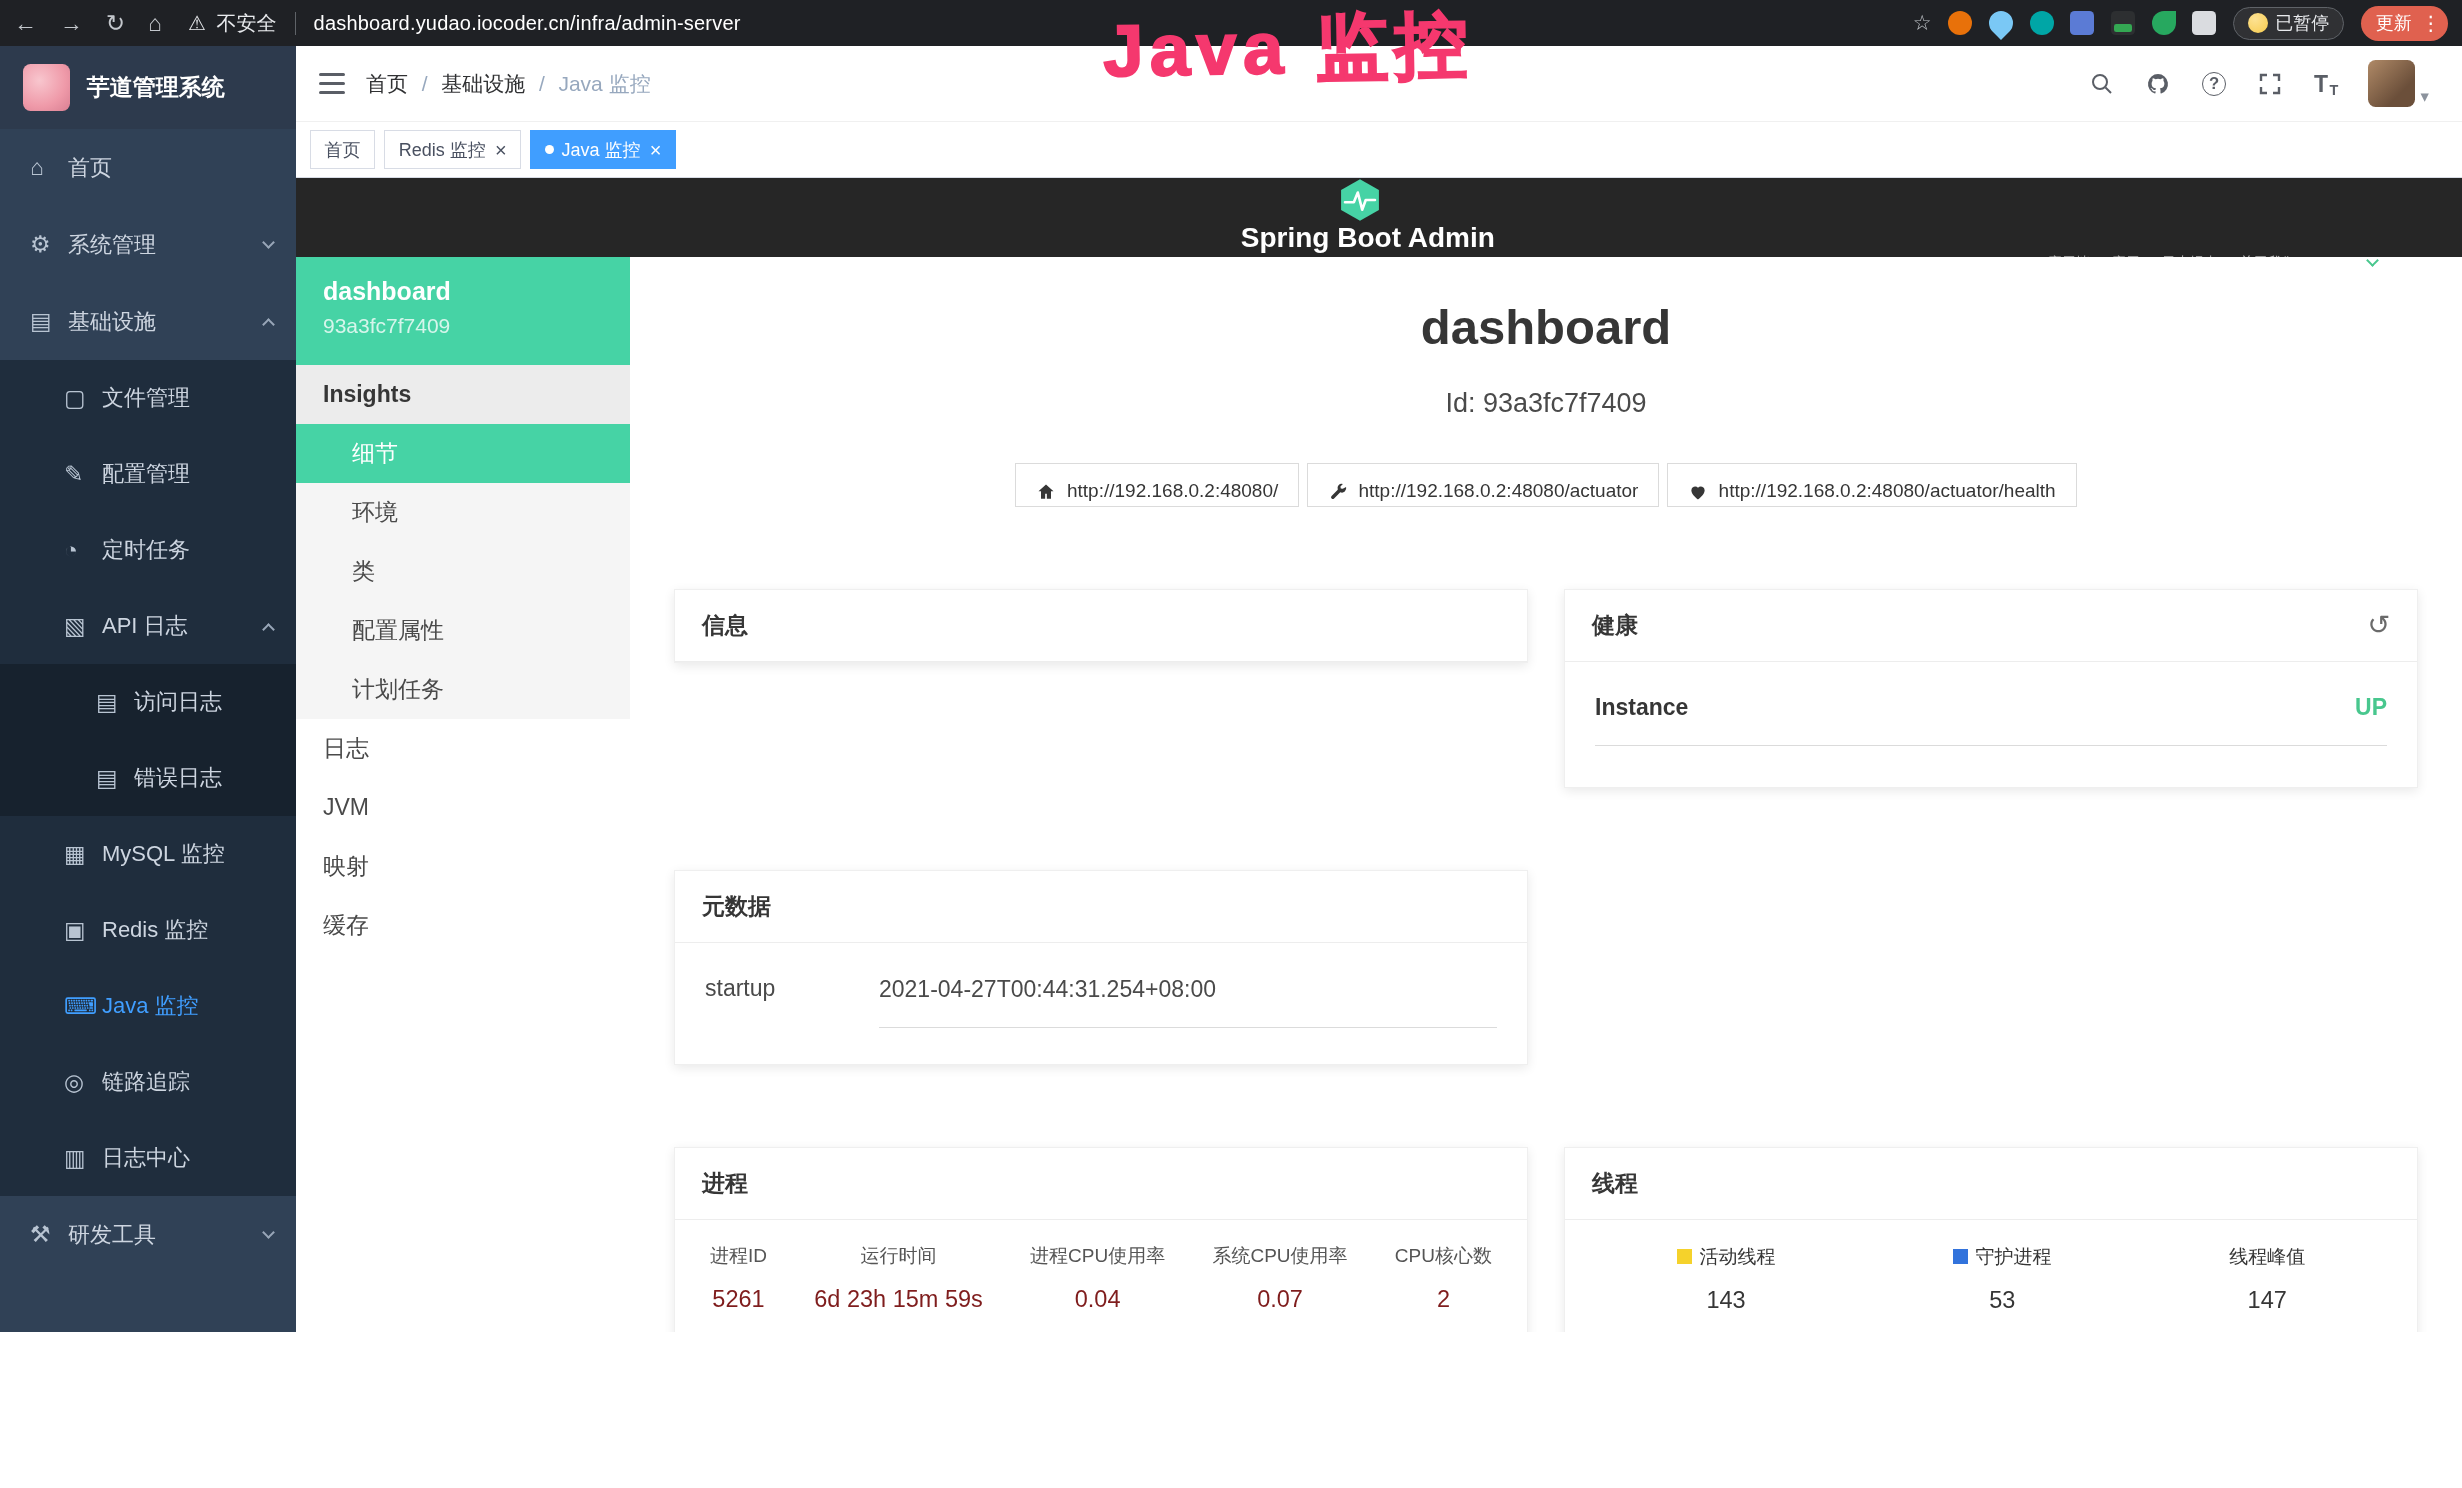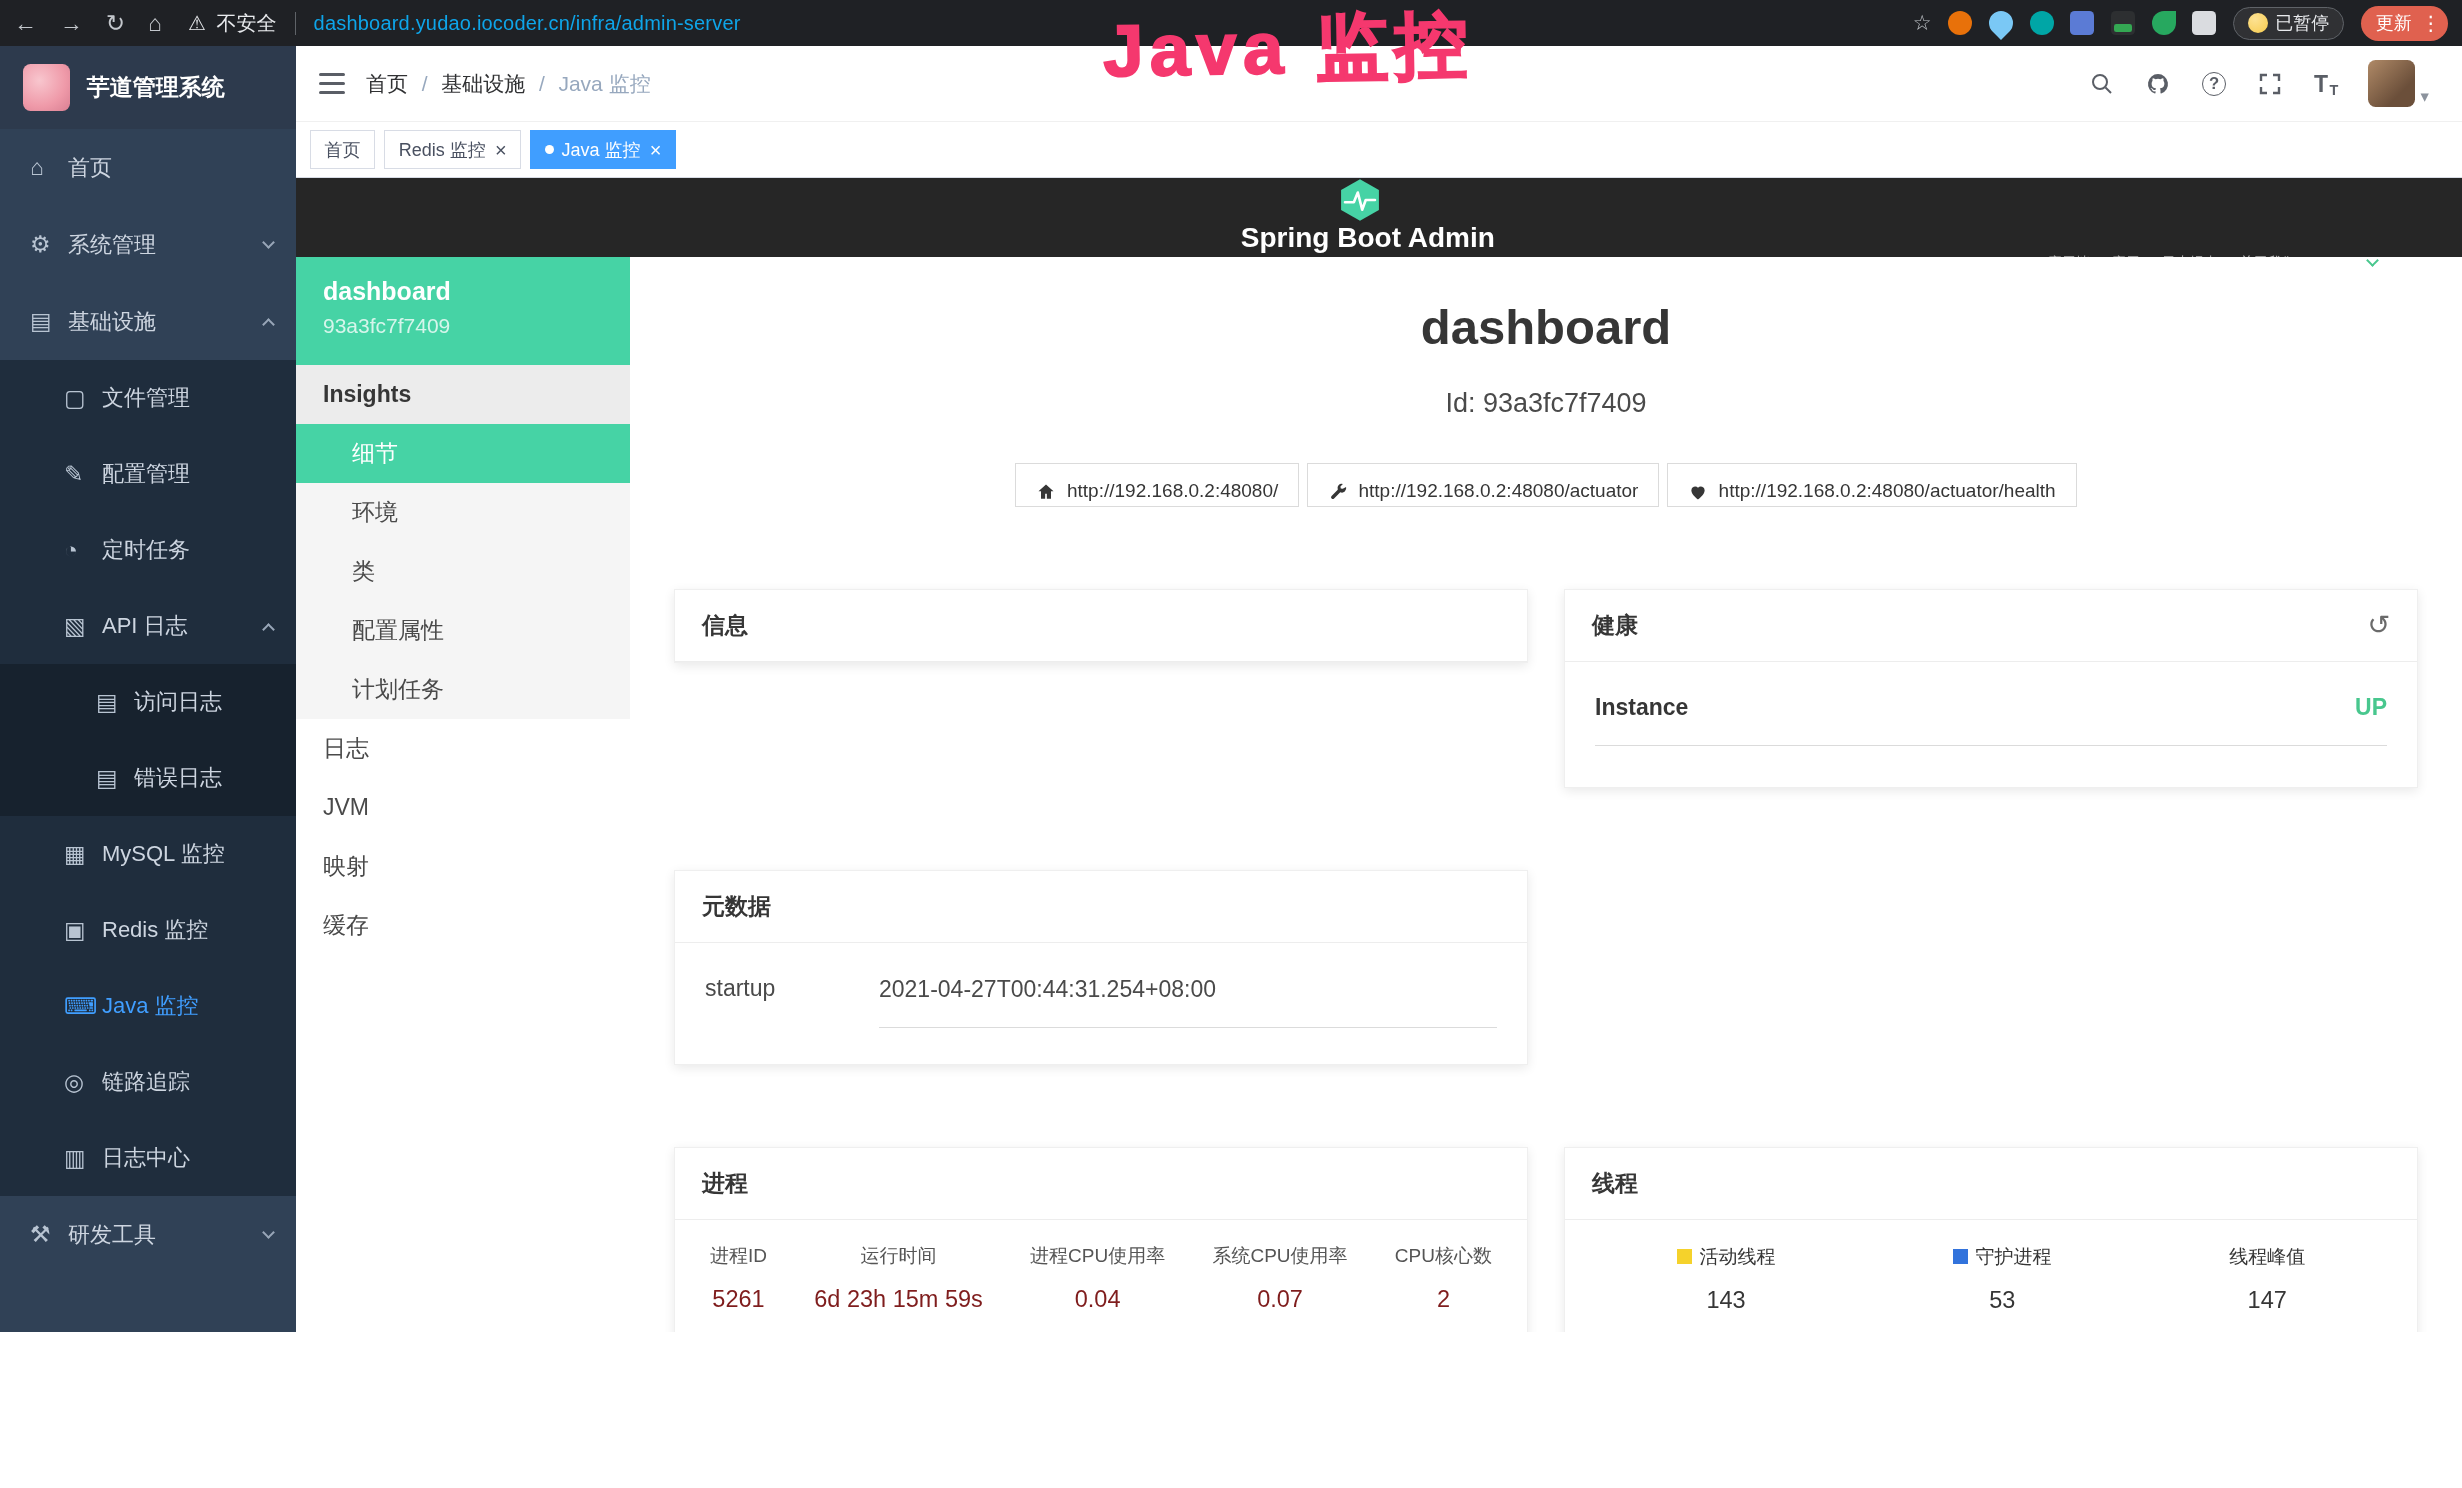--- a/index.html
+++ b/index.html
@@ -6,21 +6,21 @@
   body{width:2462px;height:1489px;background:#fff;font-family:"Liberation Sans","DejaVu Sans",sans-serif;position:relative;}
   *{box-sizing:border-box;}
 
   
   .browser-bar{height:46px;background:#1f2125;display:flex;align-items:center;padding:0 13.7px;color:#e8eaed;}
   .nav-btns{display:flex;align-items:center;gap:23px;font-size:23px;color:#c3c7cc;}
   .nb{cursor:pointer;line-height:1;}
   .addr{display:flex;align-items:center;margin-left:26px;font-size:20px;gap:10.6px;flex:1;min-width:0;}
   .warn{font-size:20px;color:#e8eaed;}
   .addr .sep{width:0.8px;height:23px;background:#5f6368;margin:0 7.6px;}
-  .url{color:#0ea5e9;letter-spacing:0.2px;white-space:nowrap;}
+  .url{color:#ffffff;letter-spacing:0.2px;white-space:nowrap;}
   .chrome-right{display:flex;align-items:center;gap:16.7px;margin-left:auto;}
   .star{font-size:21px;color:#c3c7cc;cursor:pointer;}
   .ext{width:24px;height:24px;display:inline-block;cursor:pointer;}
   .e1{background:#e8710a;border-radius:50%;}
   .e2{background:#7ac8f5;border-radius:50% 50% 0 50%;transform:rotate(45deg);}
   .e3{background:#00a6a6;border-radius:50%;}
   .e4{background:#5b7bd5;border-radius:4.6px;}
   .e5{background:#2d2f31;border-radius:4.6px;position:relative;}
   .e5::after{content:"";position:absolute;left:3px;right:3px;bottom:3px;height:7.6px;background:#34a853;border-radius:2.3px;}
   .e6{background:#27a85f;border-radius:50% 0 50% 50%;}

